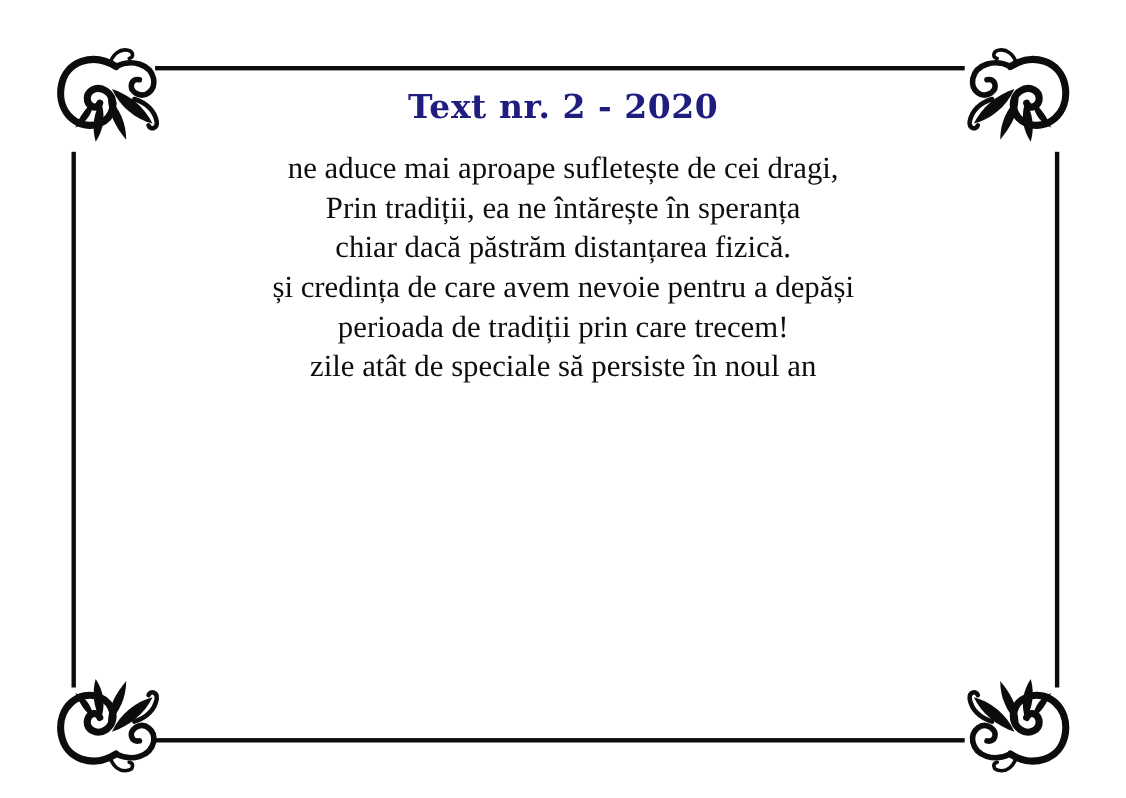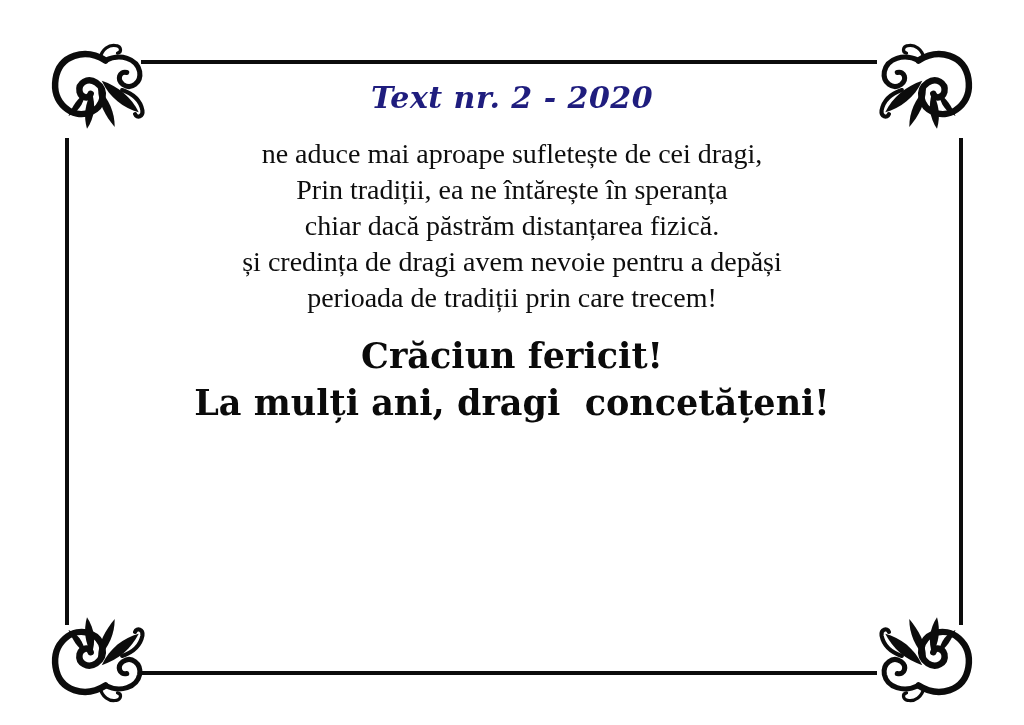--- a/index.html
+++ b/index.html
@@ -36,21 +36,20 @@
   .content {
     position: absolute;
     left: 72px;
     right: 72px;
     top: 80px;
     text-align: center;
     color: #0e0e0e;
   }
   .title {
     font-family: "DejaVu Serif", "Liberation Serif", serif;
-    font-style: italic;
     font-weight: bold;
     font-size: 30px;
     line-height: 36px;
     color: #1f1d7e;
     margin-bottom: 20px;
     letter-spacing: 0.5px;
   }
   .body-line {
     font-family: "Liberation Serif", serif;
     font-size: 28px;
@@ -144,23 +143,20 @@
     </svg>
   </div>
 
   <div class="content">
     <div class="title">Text nr. 2 - 2020</div>
 
     <div>
       <div class="body-line">ne aduce mai aproape sufletește de cei dragi,</div>
       <div class="body-line">Prin tradiții, ea ne întărește în speranța</div>
       <div class="body-line">chiar dacă păstrăm distanțarea fizică.</div>
-      <div class="body-line">și credința de dragi avem nevoie pentru a depăși</div>
+      <div class="body-line">și credința de care avem nevoie pentru a depăși</div>
       <div class="body-line">perioada de tradiții prin care trecem!</div>
+      <div class="body-line">zile atât de speciale să persiste în noul an</div>
     </div>
 
-    <div class="closing">
-      <div class="closing-line">Crăciun fericit!</div>
-      <div class="closing-line">La mulți ani, dragi  concetățeni!</div>
-    </div>
   </div>
 
 </div>
 
 </body></html>

